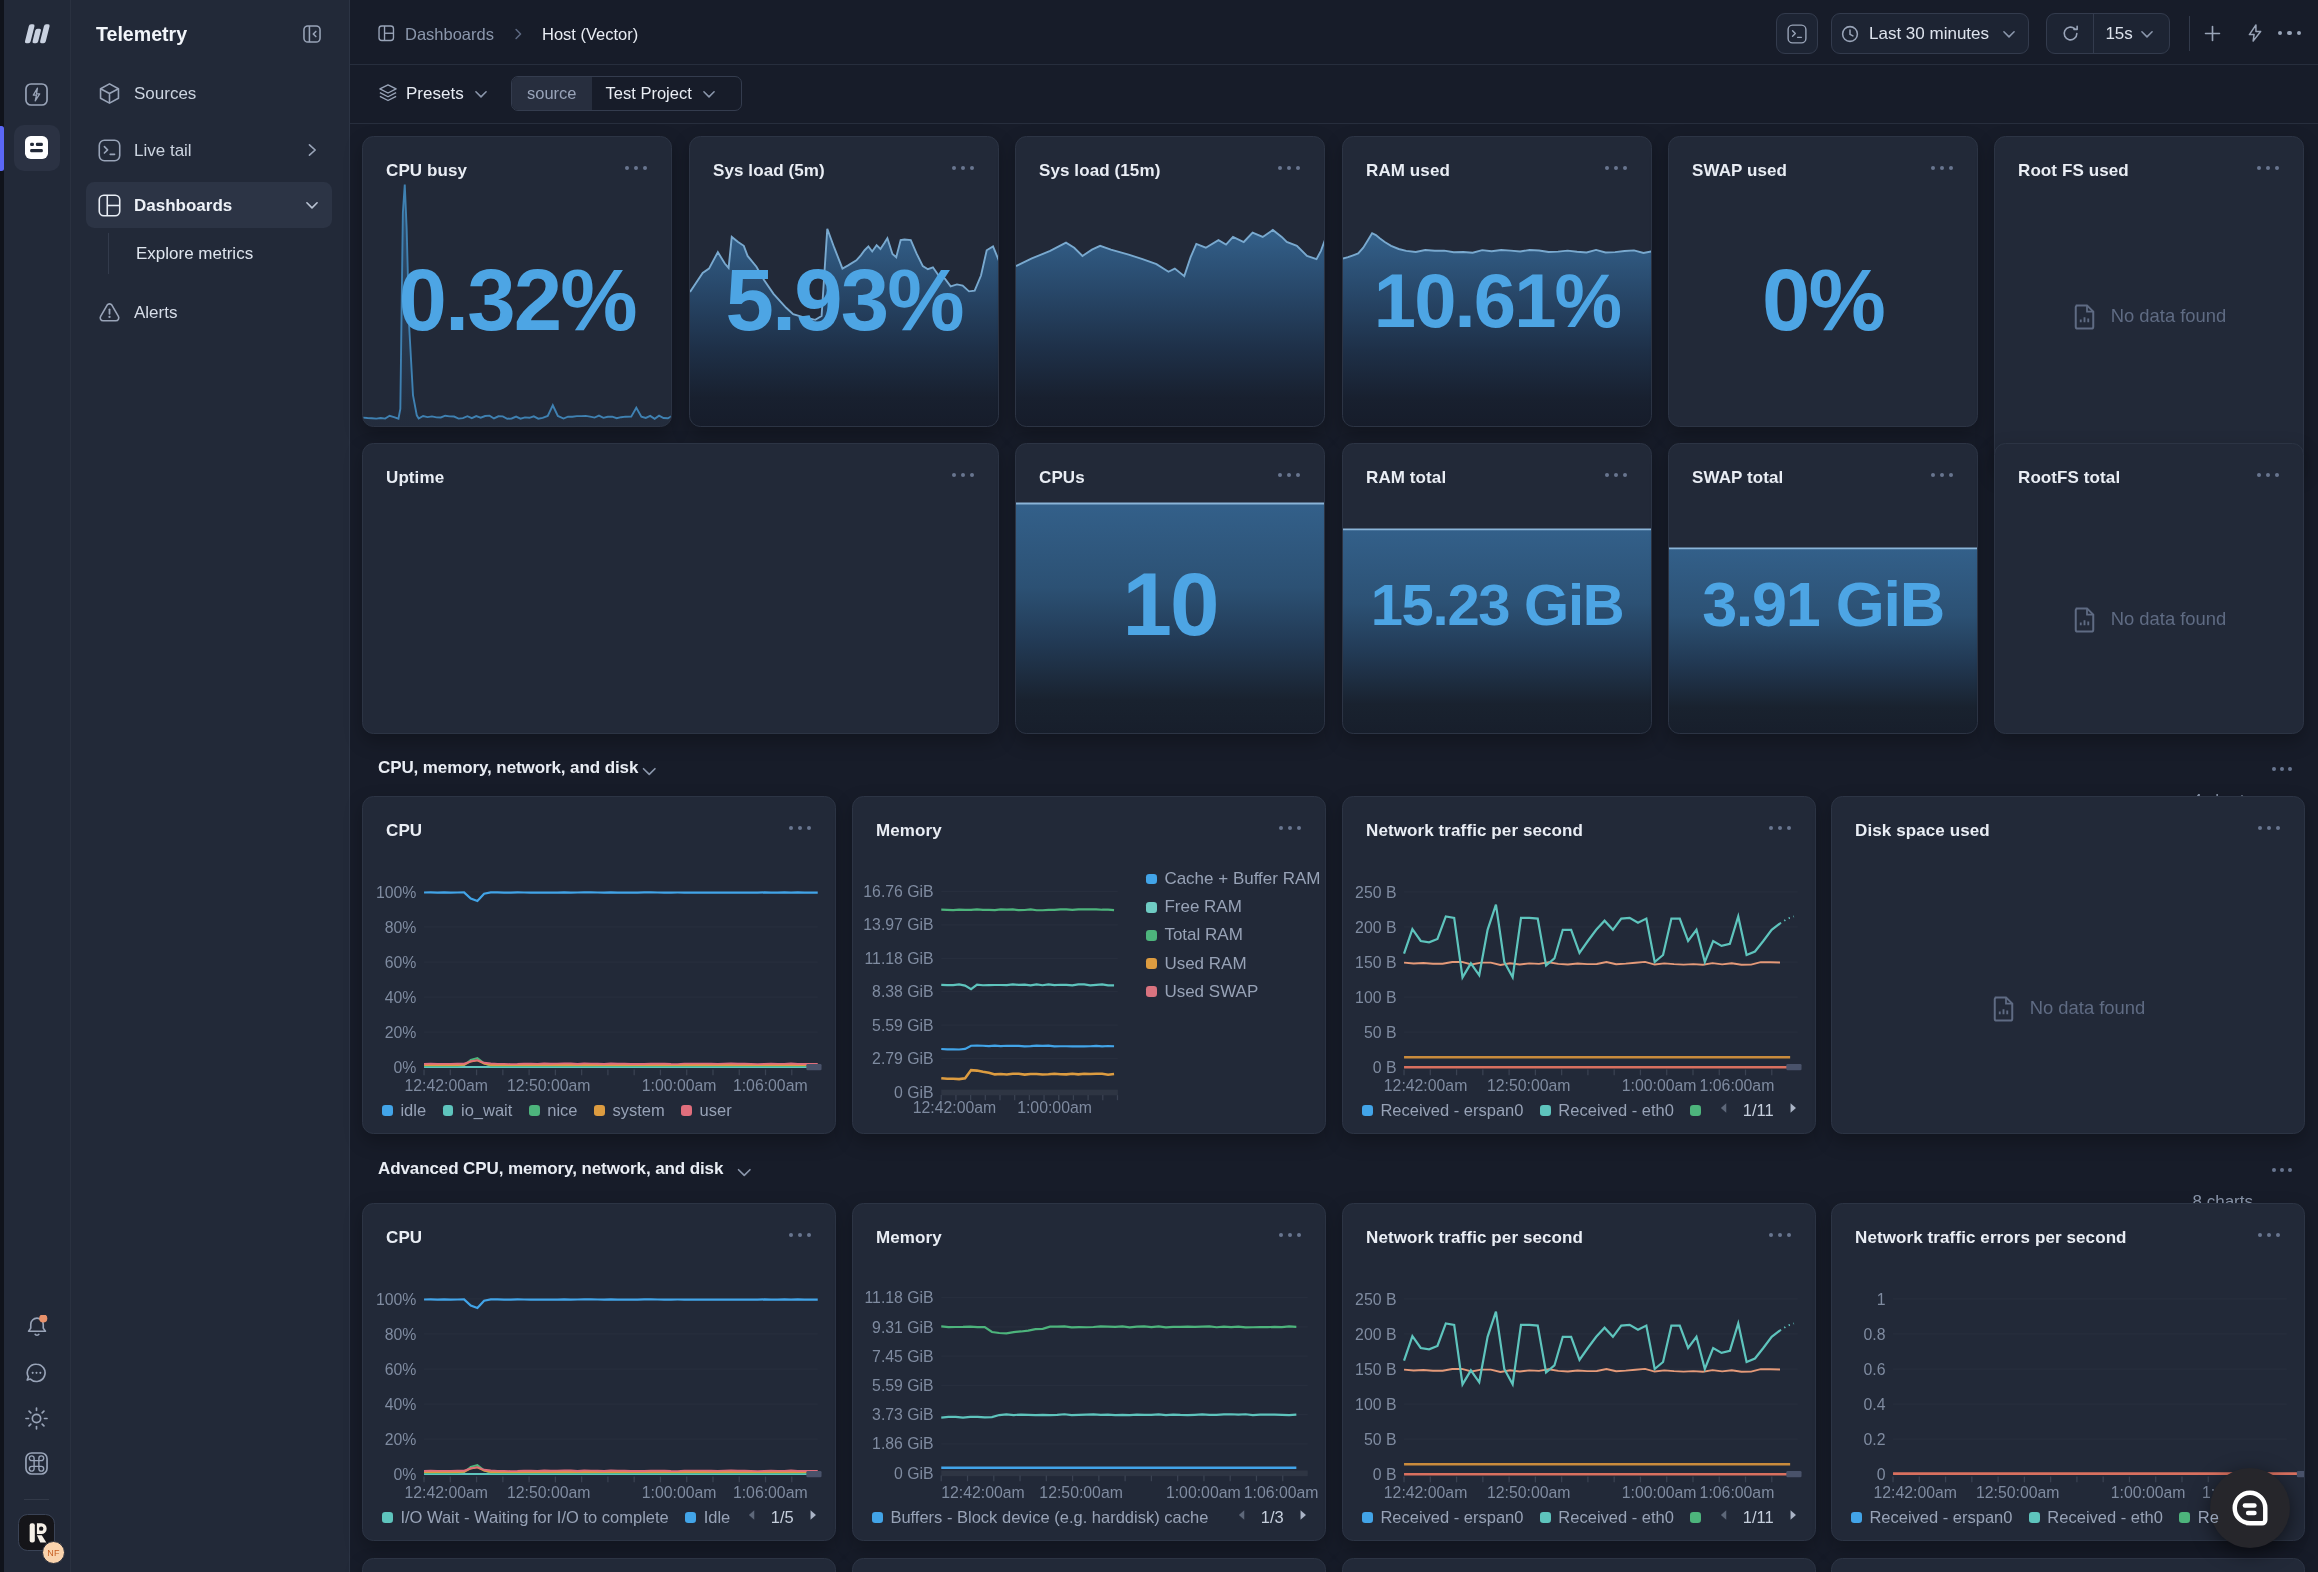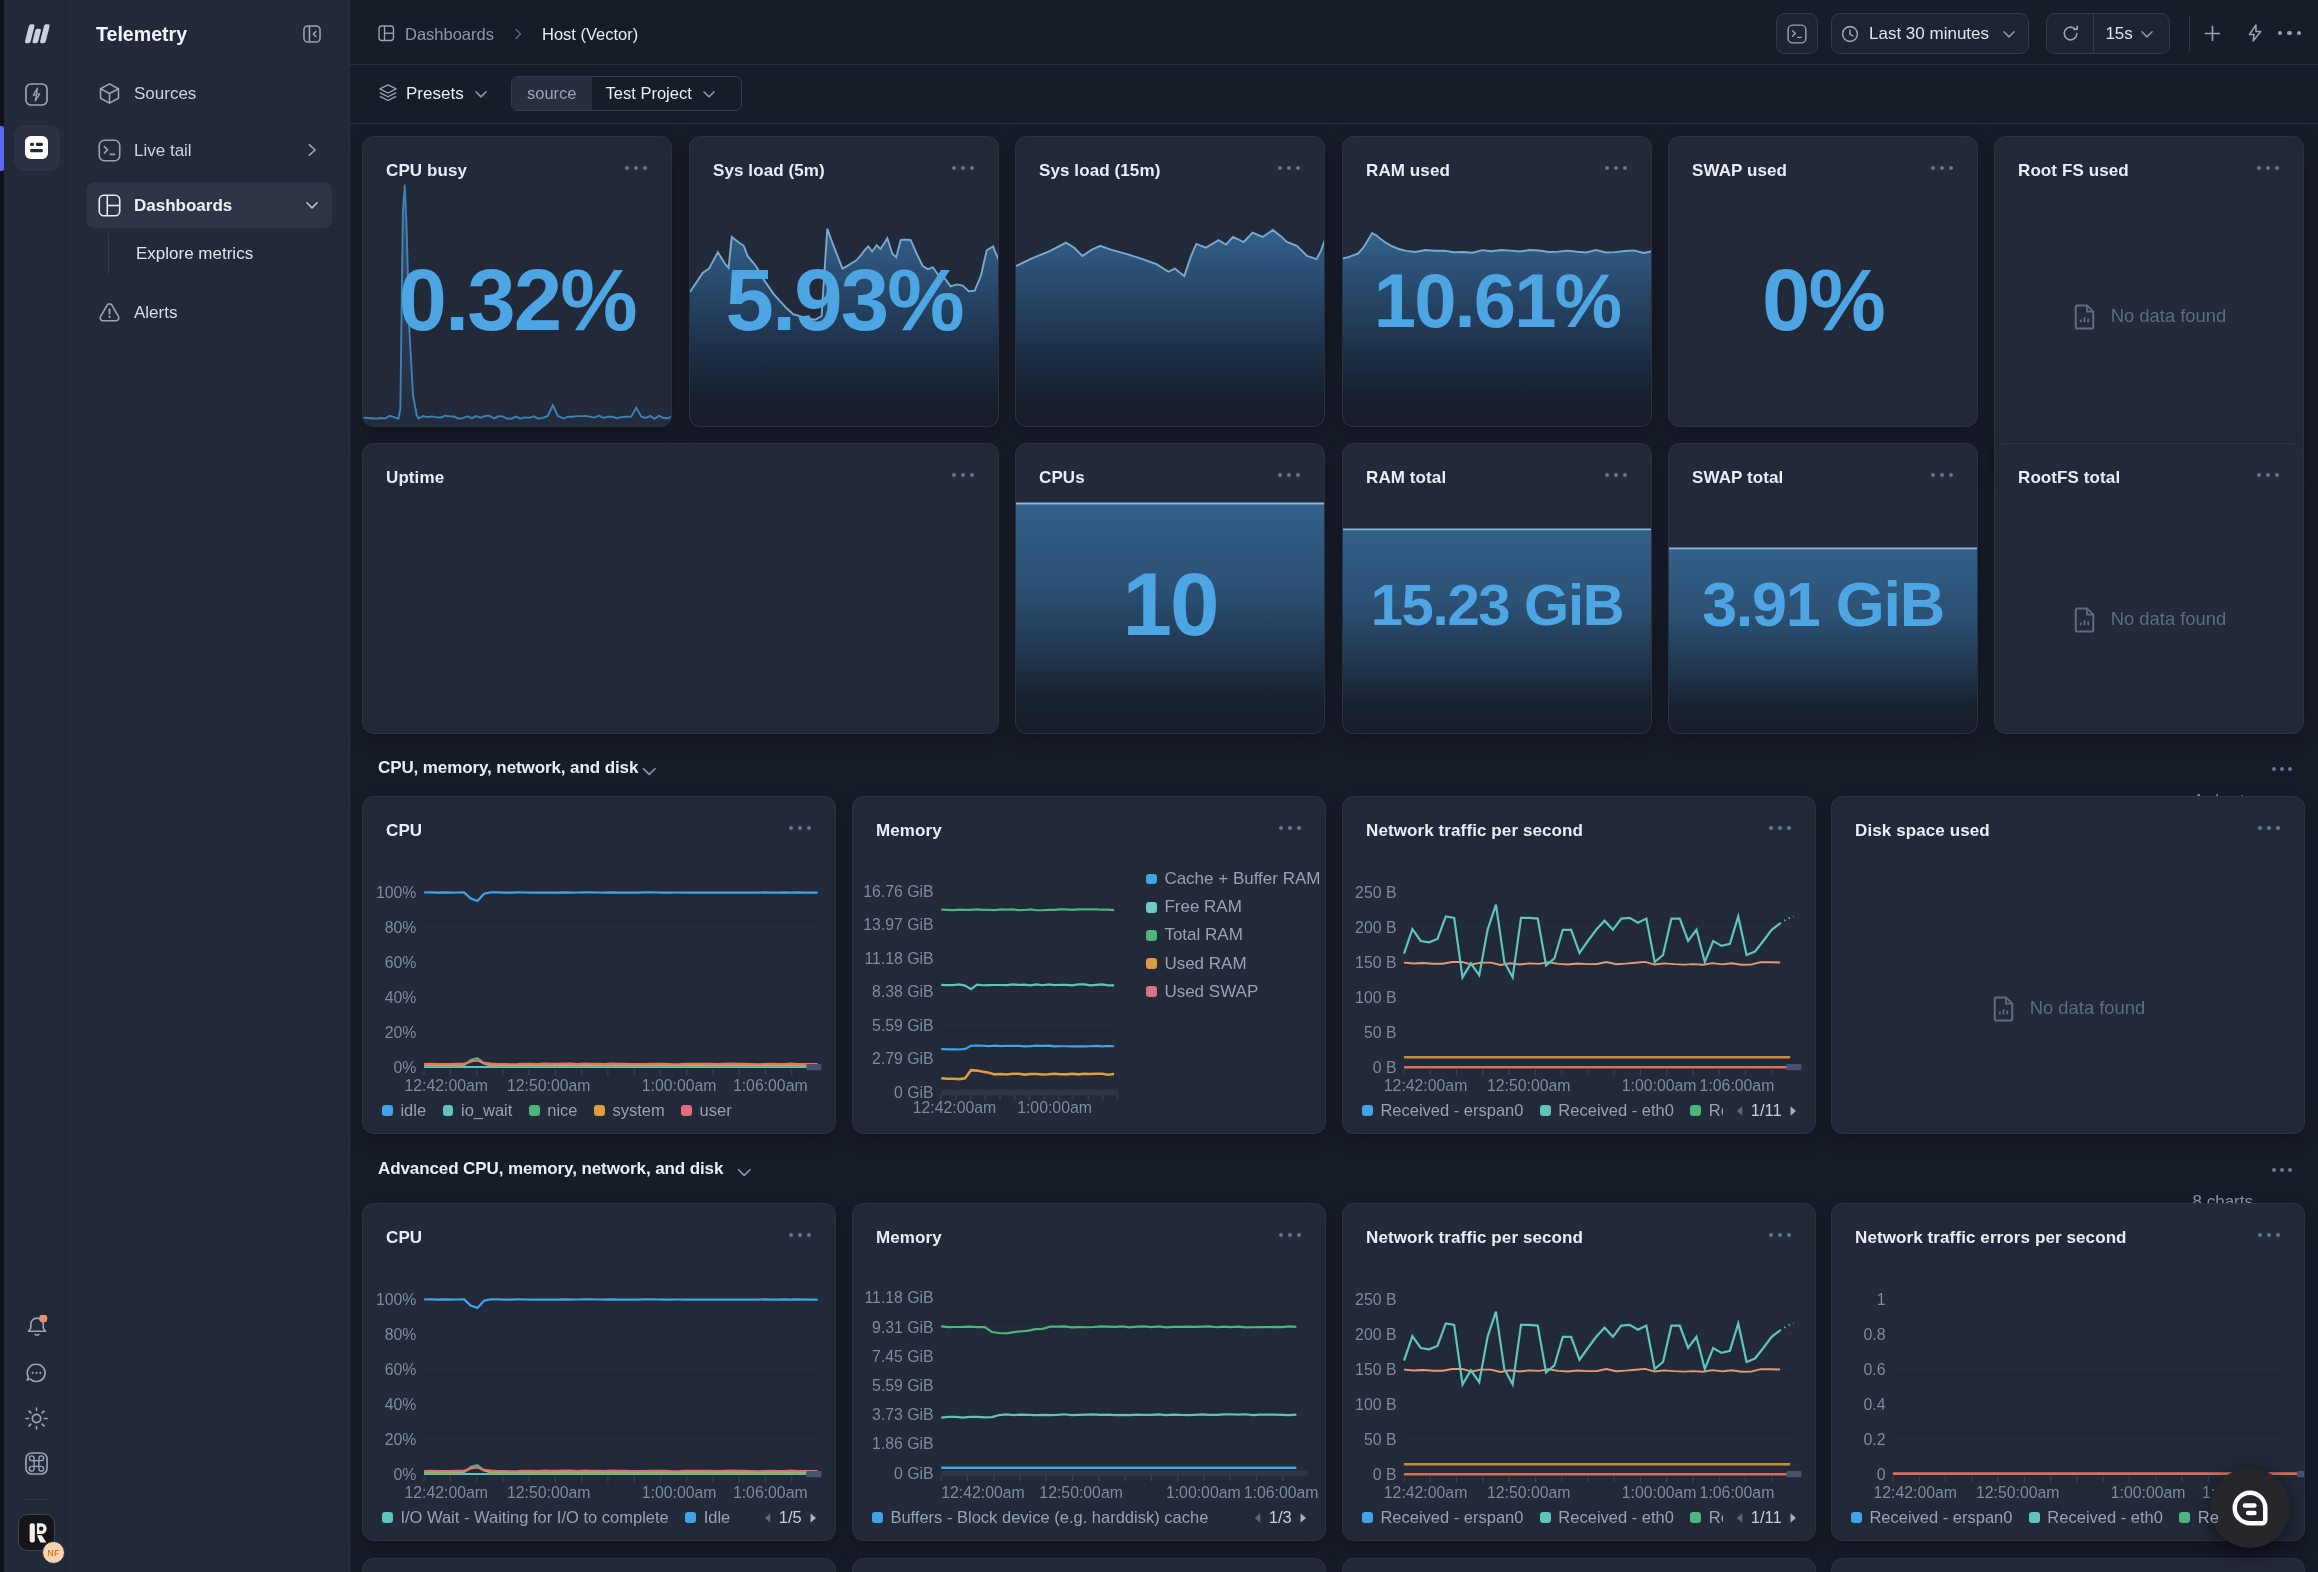--- a/index.html
+++ b/index.html
@@ -10,21 +10,21 @@
 .dots{position:absolute;right:24px;top:29px;display:flex;gap:4.4px;z-index:3}
 .dots i{width:4.4px;height:4.4px;border-radius:50%;background:#68758f;display:block}
 .bigval{position:absolute;left:0;right:0;text-align:center;font-weight:600;transform:translateY(-50%);z-index:2;white-space:nowrap}
 .nodata{position:absolute;left:0;right:0;display:flex;align-items:center;justify-content:center;gap:14px;
   transform:translateY(-50%);color:#5f6b83;font-size:18.4px}
 .lrow{position:absolute;left:19px;right:16.5px;bottom:12.7px;display:flex;align-items:center;
   font-size:16.5px;color:#97a2b6;white-space:nowrap;z-index:2}
 .litems{display:flex;align-items:center;gap:16.5px;overflow:hidden;flex:1;min-width:0}
 .lg{display:inline-flex;align-items:center;gap:7.6px;flex:none}
 .lg i{width:10.8px;height:10.8px;border-radius:3.2px;display:block;flex:none}
-.pg{display:inline-flex;align-items:center;gap:6px;flex:none;padding-left:11.4px}
+.pg{display:inline-flex;gap:14px;flex:none;padding-left:11.4px}
 .pg b{font-weight:400;color:#c6cfdd}
 .mlabel{position:absolute;font-size:17px;color:#ccd4e0}
 .sechead{position:absolute;font-size:17px;font-weight:700;color:#e9edf4;letter-spacing:-0.1px}
 .seccount{position:absolute;font-size:17px;color:#8b97ac;margin-top:31px;}
 .btn{position:absolute;border:1.3px solid #333b4d;border-radius:9px;background:#1d2433;display:flex;align-items:center;white-space:nowrap}
 </style></head><body>
 <div class="abs" style="left:0;top:0;width:3.8px;height:1572px;background:#10131b"></div>
 <div class="abs" style="left:0;top:126px;width:4.4px;height:45px;background:#5b67f5;border-radius:0 2.5px 2.5px 0"></div>
 <div class="abs" style="left:3.8px;top:0;width:346px;height:1572px;background:#222938"></div>
 <div class="abs" style="left:70px;top:0;width:1.3px;height:1572px;background:#2a3140"></div>

